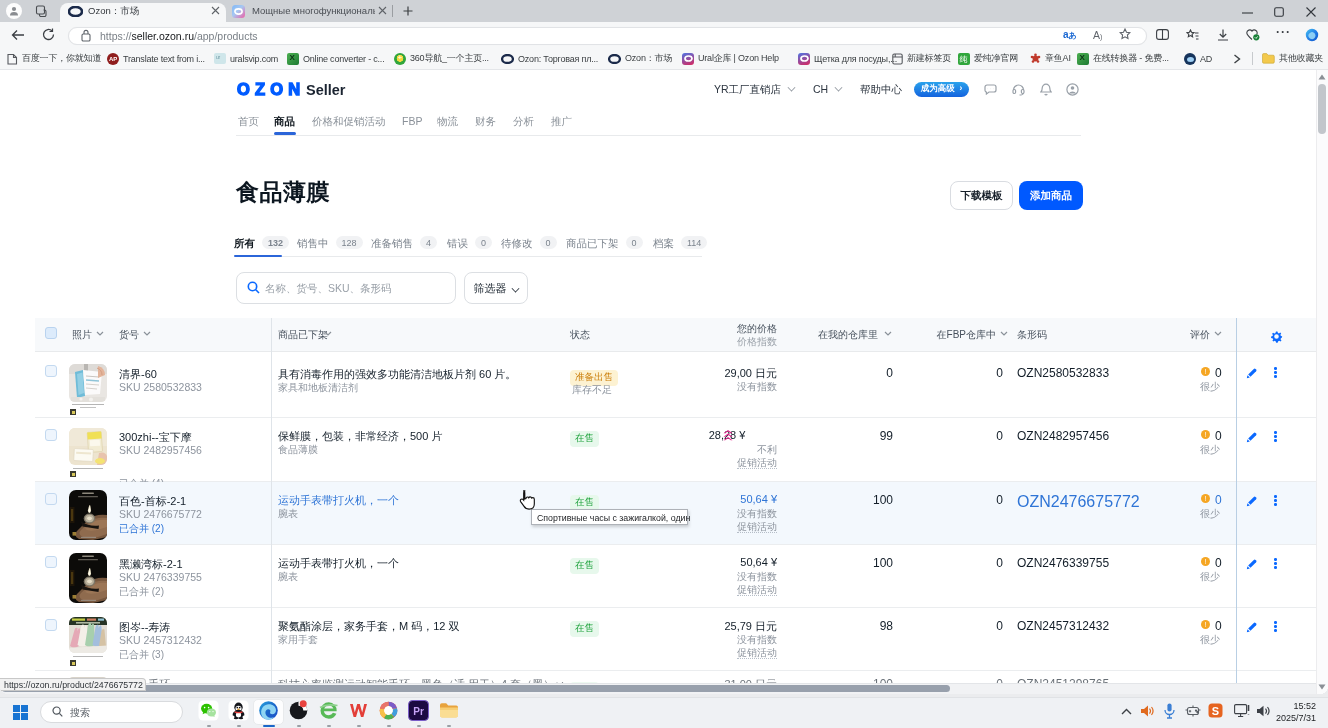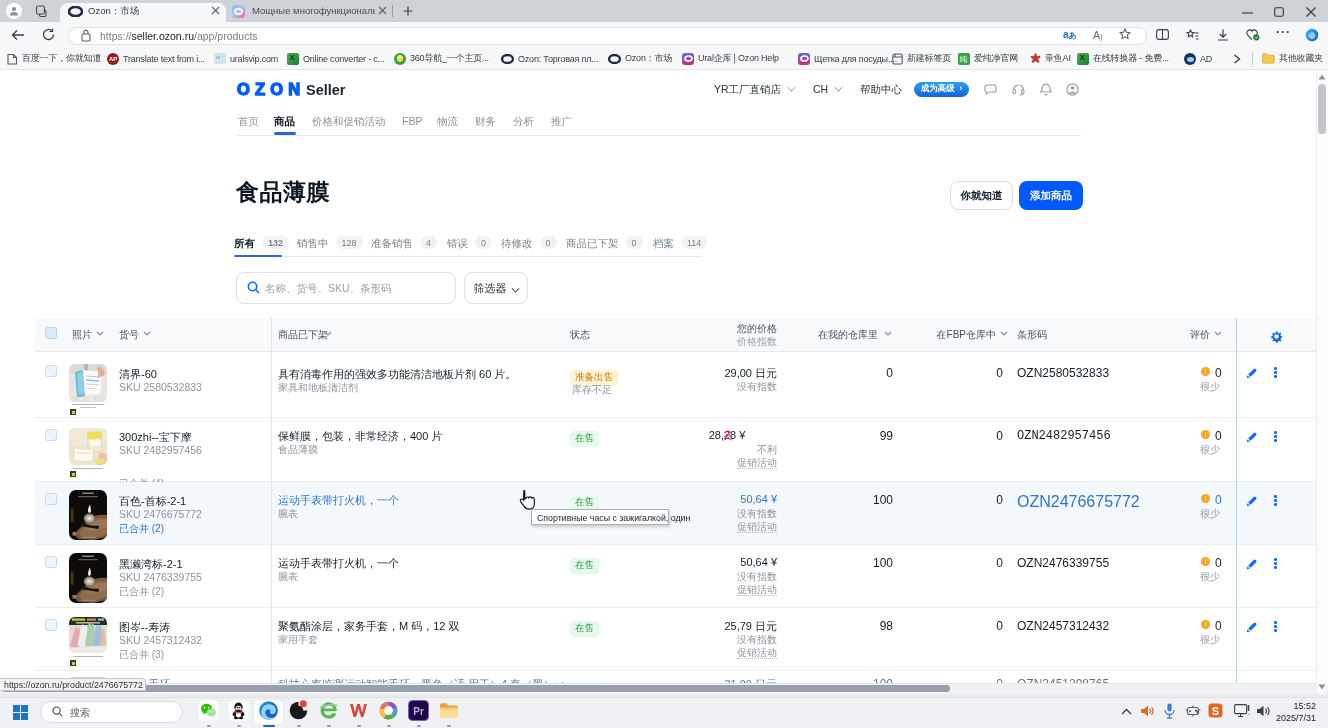--- a/index.html
+++ b/index.html
@@ -294,34 +294,34 @@
     </g>
     <path d="M30 25 q6 -2 8 3 l0 9 -10 0 z" fill="#e8c3ad"></path>
     <ellipse cx="31" cy="33" rx="5" ry="3" fill="#f4e372"></ellipse>
   </svg>
 <div class="abs" style="left:73px;top:467.5px;width:30px;height:1.3px;background:#b5b5b5;"></div>
 <div class="abs" style="left:70px;top:471px;width:6px;height:6px;background:#3a3a30;"></div>
 <div class="abs" style="left:71.5px;top:472.5px;width:3px;height:3px;background:#d8c85a;"></div>
 <div class="cell nm" style="left:119px;top:430px;">300zhi--宝下摩</div>
 <div class="cell sub" style="left:119px;top:444px;font-size:10.5px;">SKU 2482957456</div>
 <div class="cell sub" style="left:119px;top:477px;">已合并 (4)</div>
-<div class="cell nm" style="left:278px;top:429px;">保鲜膜，包装，非常经济，400 片</div>
+<div class="cell nm" style="left:278px;top:429px;">保鲜膜，包装，非常经济，500 片</div>
 <div class="cell sub" style="left:278px;top:443px;">食品薄膜</div>
 <div class="cell" style="left:570px;top:427px;"><span class="badge b-green">在售</span></div>
 <div class="cell num" style="left:677px;top:429px;width:100px;text-align:center;">28,28 ¥</div>
 <svg class="abs" style="left:723px;top:430px;" width="10" height="11" viewBox="0 0 10 11" fill="#e91e8c">
     <path d="M5 0 L9.5 3.2 L7.8 3.2 L5 1.3 L2.2 3.2 L0.5 3.2z"></path>
     <path d="M5 3.5 L9.5 6.7 L7.8 6.7 L5 4.8 L2.2 6.7 L0.5 6.7z"></path>
     <path d="M5 7 L9.5 10.2 L7.8 10.2 L5 8.3 L2.2 10.2 L0.5 10.2z"></path>
   </svg>
 <div class="cell sub" style="left:677px;top:443px;width:100px;text-align:right;">不利</div>
 <div class="cell sub" style="left:677px;top:456px;width:100px;text-align:right;"><span style="border-bottom:1px dotted #b6bec8;">促销活动</span></div>
 <div class="cell num" style="font-size:12px;left:820px;top:429px;width:73px;text-align:right;">99</div>
 <div class="cell num" style="font-size:12px;left:933px;top:429px;width:70px;text-align:right;">0</div>
-<div class="cell" style="left:1017px;top:429px;font-size:12px;color:#131e29;font-family:Liberation Mono, monospace;">OZN2482957456</div>
+<div class="cell" style="left:1017px;top:429px;font-size:12px;color:#131e29;">OZN2482957456</div>
 <div class="abs" style="left:1201px;top:430px;width:9px;height:9px;border-radius:50%;background:#f5a623;color:#fff;font-size:7px;text-align:center;line-height:9px;">!</div>
 <div class="cell num" style="font-size:12px;left:1215px;top:429px;">0</div>
 <div class="cell sub" style="left:1180px;top:443px;width:40px;text-align:right;">很少</div>
 <svg class="abs" style="left:1246px;top:431px;" width="12" height="12" viewBox="0 0 12 12" fill="#0b69ff">
     <path d="M0.8 11.2 L1.5 8.2 L3.8 10.5z"></path>
     <path d="M2.2 7.5 L7.8 1.9 a1.3 1.3 0 0 1 1.8 0 l0.5 0.5 a1.3 1.3 0 0 1 0 1.8 L4.5 9.8z"></path>
   </svg>
 <div class="abs" style="left:1274px;top:431px;width:3px;height:11px;">
     <span style="position:absolute;top:0;width:2.6px;height:2.6px;border-radius:50%;background:#0b69ff;"></span>
     <span style="position:absolute;top:4px;width:2.6px;height:2.6px;border-radius:50%;background:#0b69ff;"></span>
@@ -460,21 +460,21 @@
     <span style="position:absolute;top:8px;width:2.6px;height:2.6px;border-radius:50%;background:#0b69ff;"></span>
   </div>
 <div class="abs" style="left:69px;top:677px;width:38px;height:7px;border-radius:4px 4px 0 0;background:#d8d3ca;"></div>
 <div class="cell nm" style="left:119px;top:677px;opacity:.65;">小米--手环</div>
 <div class="cell nm" style="left:278px;top:677px;opacity:.65;">科技心率监测运动智能手环，黑色（适 用于）4 套（黑）↓↑</div>
 <div class="cell" style="left:570px;top:678px;"><span class="badge b-green" style="opacity:.7;">在售</span></div>
 <div class="cell num" style="left:677px;top:677px;width:100px;text-align:right;opacity:.65;">31,00 日元</div>
 <div class="cell num" style="font-size:12px;left:820px;top:677px;width:73px;text-align:right;opacity:.65;">100</div>
 <div class="cell num" style="font-size:12px;left:933px;top:677px;width:70px;text-align:right;opacity:.65;">0</div>
 <div class="cell" style="left:1017px;top:677px;font-size:12px;color:#131e29;opacity:.65;">OZN2451298765</div>
-<div class="abs" style="left:531px;top:509px;width:138px;height:16px;background:#fff;border:1px solid #aeb2b8;box-shadow:1px 2px 3px rgba(0,0,0,.18);font-size:8.8px;color:#1c1e21;line-height:16px;padding-left:5px;white-space:nowrap;">Спортивные часы с зажигалкой, один</div>
+<div class="abs" style="left:531px;top:509px;width:157px;height:16px;background:#fff;border:1px solid #aeb2b8;box-shadow:1px 2px 3px rgba(0,0,0,.18);font-size:8.8px;color:#1c1e21;line-height:16px;padding-left:5px;white-space:nowrap;">Спортивные часы с зажигалкой, один</div>
 <svg class="abs" style="left:518px;top:489px;" width="17" height="22" viewBox="0 0 15 19">
     <path d="M4.5 1.5 c.9 0 1.5.6 1.5 1.5 v5.5 l1-.3 c0-.8.6-1.3 1.4-1.3.5 0 .9.2 1.1.6.2-.4.7-.7 1.2-.7.7 0 1.2.4 1.4 1 .2-.2.5-.4.9-.4.8 0 1.4.6 1.4 1.4 v4.2 c0 2.6-1.8 4.5-4.6 4.5-2.4 0-3.6-.9-4.6-2.6L2.3 10.9 c-.5-.8-.2-1.7.5-2.1.6-.3 1.3-.2 1.8.4 l.4.5 V3 c0-.9.6-1.5 1.5-1.5z" fill="#fff" stroke="#111" stroke-width="1"></path>
   </svg>
 
 <svg class="abs" style="left:237px;top:81px;" width="110" height="17" viewBox="0 0 110 17">
     <text x="0" y="14" font-family="Liberation Sans" font-size="16.5" font-weight="bold" style="letter-spacing:5.2px" fill="#005bff" stroke="#005bff" stroke-width="1.4">OZON</text>
     <text x="69" y="14" font-family="Liberation Sans" font-size="14.5" font-weight="bold" fill="#1a2330">Seller</text>
   </svg>
 <div class="hdrright" style="left:714px;">YR工厂直销店<span class="caret" style="margin-left:7px;"></span></div>
 <div class="hdrright" style="left:813px;">CH<span class="caret" style="margin-left:7px;"></span></div>
@@ -505,21 +505,21 @@
 <div class="nav" style="left:312px;">价格和促销活动</div>
 <div class="nav" style="left:402px;">FBP</div>
 <div class="nav" style="left:437px;">物流</div>
 <div class="nav" style="left:475px;">财务</div>
 <div class="nav" style="left:513px;">分析</div>
 <div class="nav" style="left:551px;">推广</div>
 <div class="abs" style="left:274px;top:132px;width:22px;height:2.5px;background:#2b65d9;border-radius:2px;"></div>
 <div class="abs" style="left:236px;top:135px;width:845px;height:1px;background:#e8eaec;"></div>
 
 <div class="abs" style="left:236px;top:177px;font-size:23px;font-weight:800;color:#0c1620;letter-spacing:0.5px;">食品薄膜</div>
-<div class="abs" style="left:950px;top:181px;width:63px;height:29px;background:#fff;border:1px solid #d9dce1;border-radius:8px;display:flex;align-items:center;justify-content:center;font-size:10.5px;color:#17202a;font-weight:bold;">你就知道</div>
+<div class="abs" style="left:950px;top:181px;width:63px;height:29px;background:#fff;border:1px solid #d9dce1;border-radius:8px;display:flex;align-items:center;justify-content:center;font-size:10.5px;color:#17202a;font-weight:bold;">下载模板</div>
 <div class="abs" style="left:1019px;top:181px;width:64px;height:29px;background:#0059ff;border-radius:8px;display:flex;align-items:center;justify-content:center;font-size:10.5px;color:#fff;font-weight:bold;">添加商品</div>
 
 <style>
 .ft{position:absolute;top:236px;font-size:10.5px;color:#7b838d;white-space:nowrap;}
 .ftb{display:inline-block;background:#f1f2f4;border-radius:8px;font-size:9px;color:#7b838d;padding:1.5px 6px;margin-left:7px;vertical-align:1px;}
 </style>
 <div class="ft" style="left:234px;color:#10181f;font-weight:bold;text-align:right;">所有<span class="ftb">132</span></div>
 <div class="ft" style="left:297px;">销售中<span class="ftb">128</span></div>
 <div class="ft" style="left:371px;">准备销售<span class="ftb">4</span></div>
 <div class="ft" style="left:447px;">错误<span class="ftb">0</span></div>

